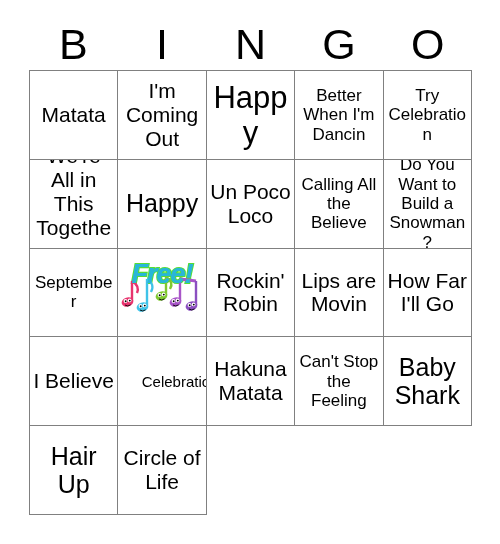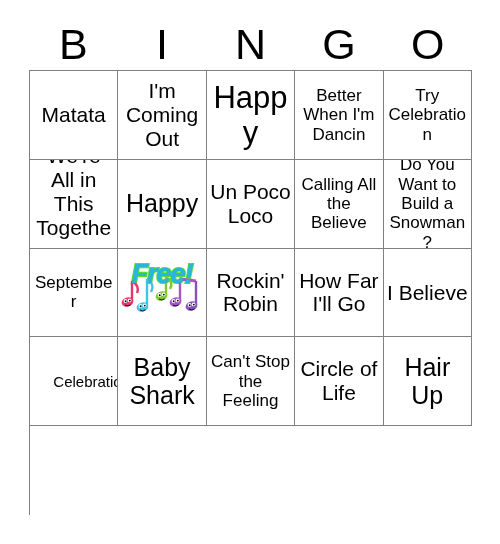--- a/index.html
+++ b/index.html
@@ -235,36 +235,42 @@
             <path d="M69 34 Q71.8 36.2, 74.6 33.8" stroke="#000000" stroke-width="0.9" fill="none"></path>
           </g>
         </svg>
       </div>
     </div>
     <div class="cell fs-md">
         <span class="cell-text">Rockin' Robin</span>
       </div>
 
     <div class="cell fs-md">
+        <span class="cell-text">Lips are Movin</span>
+      </div>
+    <div class="cell fs-md">
         <span class="cell-text">How Far I'll Go</span>
       </div>
     <div class="cell fs-md">
         <span class="cell-text">I Believe</span>
       </div>
     <div class="cell fs-xs">
         <span class="cell-text">Celebration</span>
       </div>
-
+    <div class="cell fs-md">
+        <span class="cell-text">Hakuna Matata</span>
+      </div>
+
+    <div class="cell fs-sm">
+        <span class="cell-text">Can't Stop the Feeling</span>
+      </div>
     <div class="cell fs-lg">
         <span class="cell-text">Baby Shark</span>
       </div>
-    <div class="cell fs-sm">
-        <span class="cell-text">Can't Stop the Feeling</span>
-      </div>
-    <div class="cell fs-md">
-        <span class="cell-text">Circle of Life</span>
-      </div>
     <div class="cell fs-lg">
         <span class="cell-text">Hair Up</span>
       </div>
+    <div class="cell fs-md">
+        <span class="cell-text">Circle of Life</span>
+      </div>
 
   </div>
 </div>
 
 </body></html>

